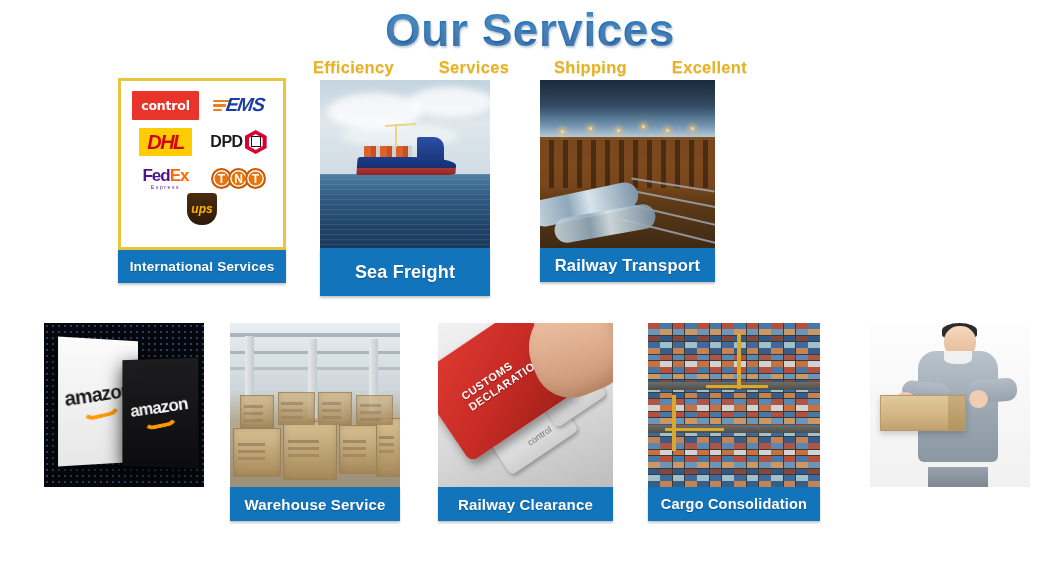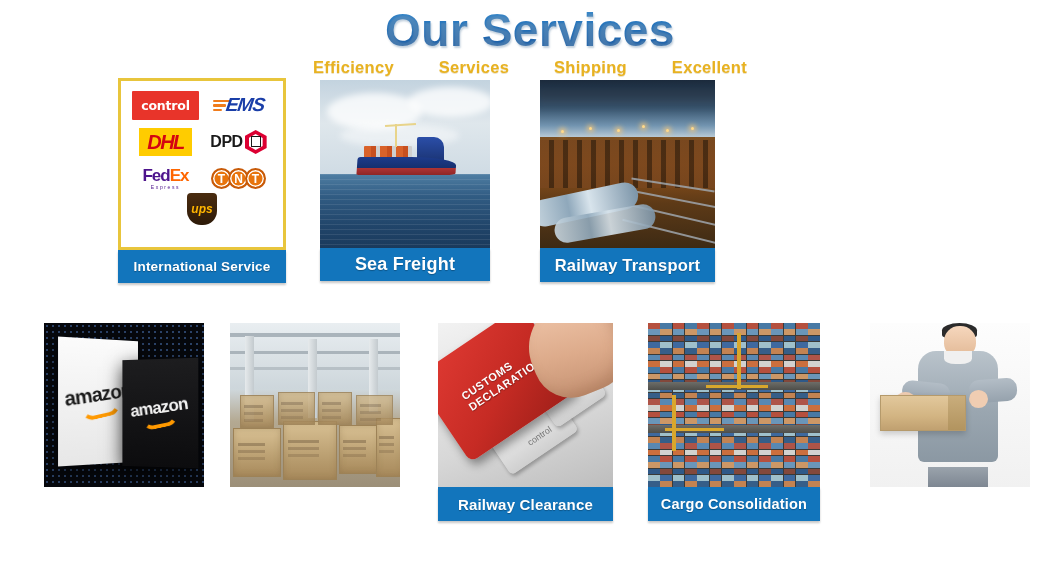--- a/index.html
+++ b/index.html
@@ -323,39 +323,39 @@
               <span>T</span>
               <span>N</span>
               <span>T</span>
             </div>
           </div>
 
           <div class="lg logo-ups">ups</div>
         </div>
       </div>
     </div>
-    <div class="label" style="top:172px; width:168px; height:33px; font-size:13.5px;">International Service</div>
+    <div class="label" style="top:172px; width:168px; height:33px; font-size:13.5px;">International Services</div>
   </div>
 
   <div class="card" style="left:320px; top:80px; width:170px; height:202px;">
     <div class="photo" style="width:170px; height:168px;">
       <div class="scene">
         <div class="sea-sky"></div>
         <div class="sea-cloud" style="left:4%; top:8%; width:56%; height:22%;"></div>
         <div class="sea-cloud" style="left:52%; top:4%; width:50%; height:18%;"></div>
         <div class="sea-cloud" style="left:12%; top:26%; width:70%; height:14%; opacity:.6;"></div>
         <div class="sea-water"></div>
         <div class="ship-cargo"></div>
         <div class="ship-sup"></div>
         <div class="ship-mast"></div>
         <div class="ship-boom"></div>
         <div class="ship-hull"></div>
       </div>
     </div>
-    <div class="label" style="top:168px; width:170px; height:33px; font-size:18px;">Sea Freight</div>
+    <div class="label" style="top:168px; width:170px; height:48px; font-size:18px;">Sea Freight</div>
   </div>
 
   <div class="card" style="left:540px; top:80px; width:175px; height:202px;">
     <div class="photo" style="width:175px; height:168px;">
       <div class="scene">
         <div class="rail-sky"></div>
         <div class="rail-cloudband"></div>
         <div class="rail-ground"></div>
         <div class="rail-wagons"></div>
         <div class="rail-light" style="left:12%; top:30%;"></div>
@@ -411,20 +411,21 @@
         <div class="wh-box" style="left:2%;  top:64%; width:28%; height:30%;"></div>
         <div class="wh-box" style="left:31%; top:60%; width:32%; height:36%;"></div>
         <div class="wh-box" style="left:64%; top:62%; width:24%; height:30%;"></div>
         <div class="wh-box" style="left:86%; top:58%; width:16%; height:36%;"></div>
         <div class="wh-box" style="left:6%;  top:44%; width:20%; height:20%; opacity:.9;"></div>
         <div class="wh-box" style="left:28%; top:42%; width:22%; height:20%; opacity:.85;"></div>
         <div class="wh-box" style="left:52%; top:42%; width:20%; height:20%; opacity:.85;"></div>
         <div class="wh-box" style="left:74%; top:44%; width:22%; height:18%; opacity:.8;"></div>
       </div>
     </div>
+    <div class="label" style="top:164px; width:170px; height:34px; font-size:15px;">Warehouse Service</div>
   </div>
 
   <div class="card" style="left:438px; top:323px; width:175px; height:198px;">
     <div class="photo" style="width:175px; height:164px;">
       <div class="scene">
         <div class="kb-bg"></div>
         <div class="kb-key" style="left:30%; top:52%; width:46%; height:30%; transform:rotate(-34deg);"></div>
         <div class="kb-key" style="left:58%; top:30%; width:34%; height:26%; transform:rotate(-34deg);"></div>
         <div class="kb-lbl" style="left:70%; top:40%;">alt</div>
         <div class="kb-lbl" style="left:50%; top:66%;">control</div>

